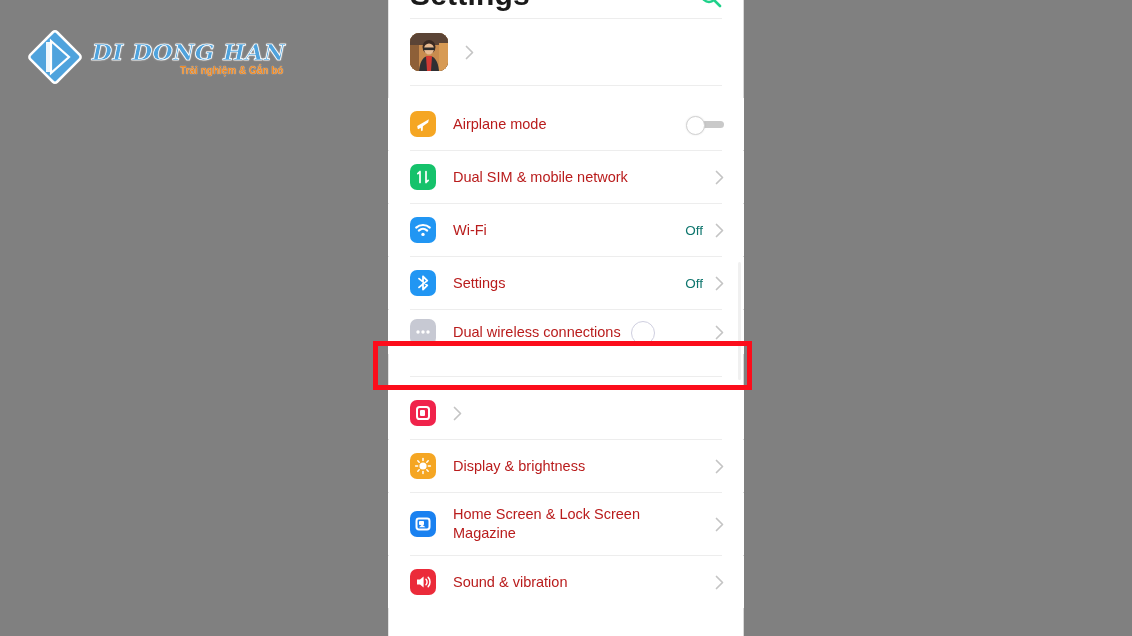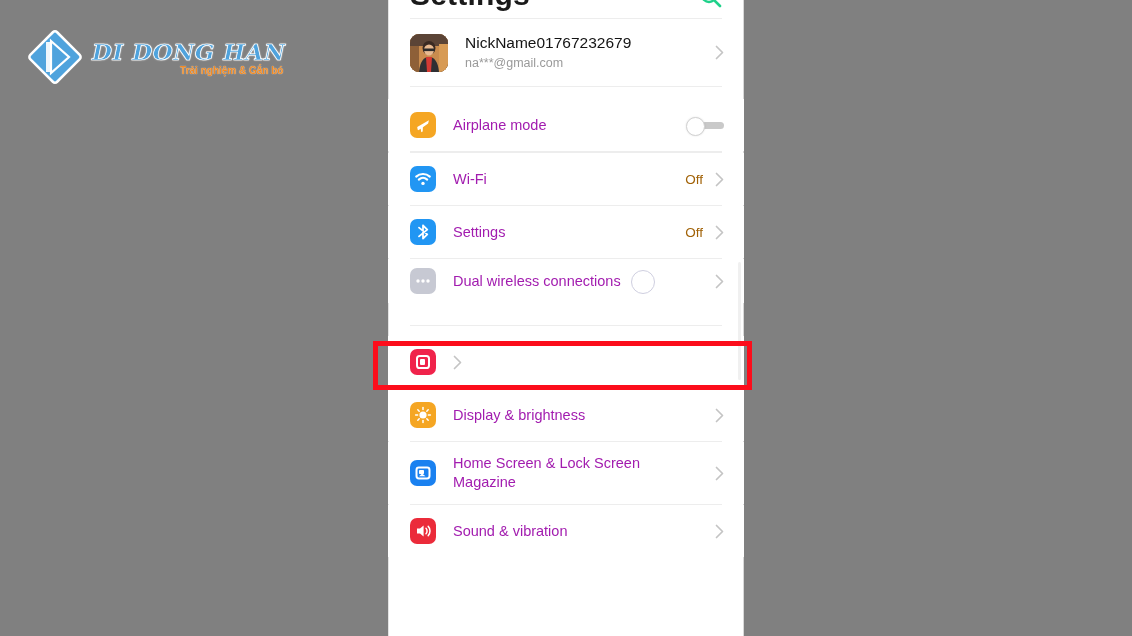--- a/index.html
+++ b/index.html
@@ -132,26 +132,26 @@
     flex: 0 0 26px;
     border-radius: 7px;
     display: flex;
     align-items: center;
     justify-content: center;
     margin-right: 17px;
   }
   .row-label {
     flex: 1 1 auto;
     font-size: 14.5px;
-    color: #a21caf;
+    color: #b91c1c;
     line-height: 19px;
   }
   .row-value {
     font-size: 13.5px;
-    color: #a16207;
+    color: #0f766e;
     margin-right: 12px;
     white-space: nowrap;
   }
   .chev {
     width: 9px;
     height: 15px;
     flex: 0 0 9px;
   }
 
   
@@ -295,24 +295,20 @@
         <rect x="0" y="0" width="38" height="12" fill="#5b4436"></rect>
         <rect x="0" y="12" width="9" height="26" fill="#8e6038"></rect>
         <rect x="29" y="10" width="9" height="28" fill="#d79a54"></rect>
         <ellipse cx="19" cy="14" rx="6.5" ry="7" fill="#3a2a22"></ellipse>
         <ellipse cx="19" cy="16" rx="5" ry="5.5" fill="#e8bb92"></ellipse>
         <rect x="13.5" y="14.5" width="11" height="2.6" fill="#2b2b2b"></rect>
         <path d="M9 38 C10 27 14 23 19 23 C24 23 28 27 29 38 Z" fill="#2f2f33"></path>
         <path d="M16 23 L22 23 L21 38 L17 38 Z" fill="#d33a34"></path>
       </svg>
     </div>
-    <div id="account-text">
-      <div id="account-name">NickName01767232679</div>
-      <div id="account-email">na***@gmail.com</div>
-    </div>
     <div class="chev">
       <svg viewBox="0 0 9 15" width="9" height="15">
         <polyline points="1.5,1.5 7.5,7.5 1.5,13.5" fill="none" stroke="#c4c4c4" stroke-width="1.7" stroke-linecap="round" stroke-linejoin="round"></polyline>
       </svg>
     </div>
   </div>
 
   <div class="divider"></div>
   <div class="section-gap"></div>
 
@@ -324,20 +320,34 @@
     </div>
     <div class="row-label">Airplane mode</div>
     <div class="toggle">
       <div class="toggle-track"></div>
       <div class="toggle-knob"></div>
     </div>
   </div>
 
   <div class="divider"></div>
 
+  <div class="row">
+    <div class="row-icon" style="background:#15c26b;">
+      <svg viewBox="0 0 26 26" width="26" height="26">
+        <path d="M10 7.5 L10 18.5 M10 7.5 L7.8 9.7" fill="none" stroke="#ffffff" stroke-width="1.7" stroke-linecap="round"></path>
+        <path d="M16 18.5 L16 7.5 M16 18.5 L18.2 16.3" fill="none" stroke="#ffffff" stroke-width="1.7" stroke-linecap="round"></path>
+      </svg>
+    </div>
+    <div class="row-label">Dual SIM &amp; mobile network</div>
+    <div class="chev">
+      <svg viewBox="0 0 9 15" width="9" height="15">
+        <polyline points="1.5,1.5 7.5,7.5 1.5,13.5" fill="none" stroke="#c4c4c4" stroke-width="1.7" stroke-linecap="round" stroke-linejoin="round"></polyline>
+      </svg>
+    </div>
+  </div>
 
   <div class="divider"></div>
 
   <div class="row">
     <div class="row-icon" style="background:#2196f3;">
       <svg viewBox="0 0 26 26" width="26" height="26">
         <path d="M6.2 10.6 C10 7.2 16 7.2 19.8 10.6" fill="none" stroke="#ffffff" stroke-width="2.1" stroke-linecap="round"></path>
         <path d="M8.8 13.6 C11.3 11.4 14.7 11.4 17.2 13.6" fill="none" stroke="#ffffff" stroke-width="2.1" stroke-linecap="round"></path>
         <circle cx="13" cy="17.4" r="1.7" fill="#ffffff"></circle>
       </svg>

